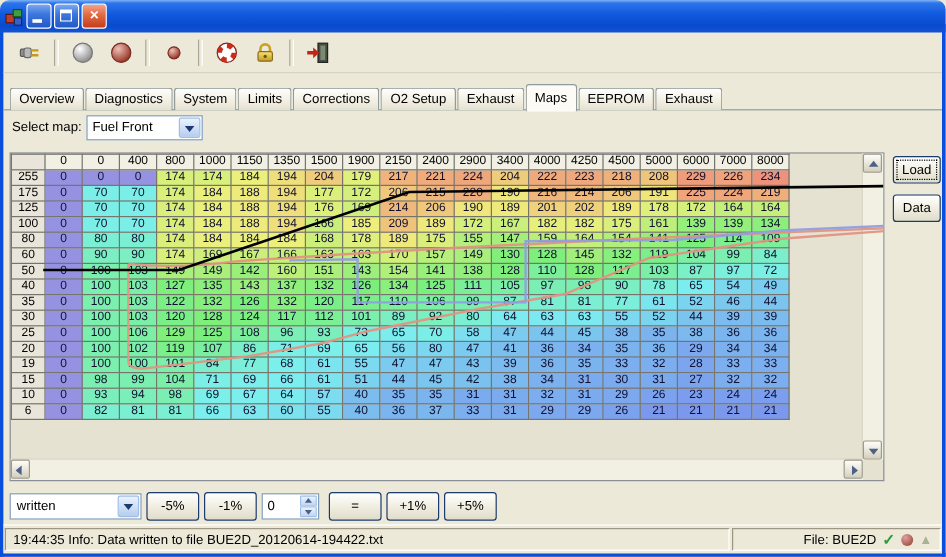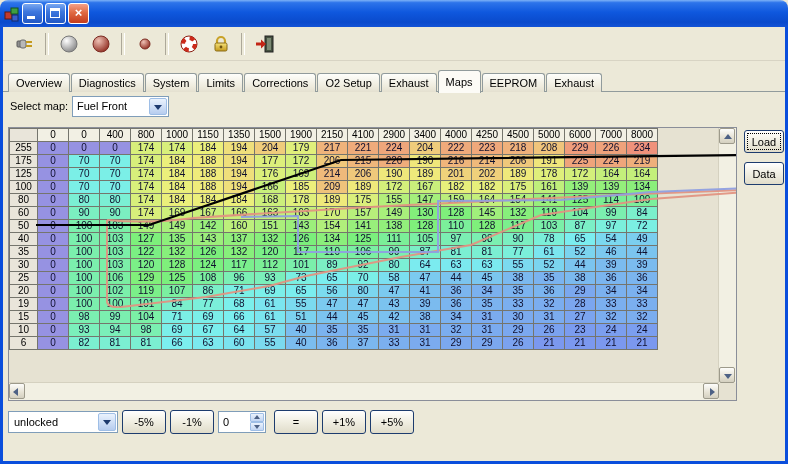--- a/index.html
+++ b/index.html
@@ -210,21 +210,21 @@
             <th>0</th>
             <th>0</th>
             <th>400</th>
             <th>800</th>
             <th>1000</th>
             <th>1150</th>
             <th>1350</th>
             <th>1500</th>
             <th>1900</th>
             <th>2150</th>
-            <th>4100</th>
+            <th>2400</th>
             <th>2900</th>
             <th>3400</th>
             <th>4000</th>
             <th>4250</th>
             <th>4500</th>
             <th>5000</th>
             <th>6000</th>
             <th>7000</th>
             <th>8000</th>
           </tr>
@@ -621,33 +621,42 @@
       <path d="M98,92 L98,173 Q98,180 112,179 L197,169 L260,158 L297,148 L392,129 L462,117 L532,87 L600,77 L642,71 L736,64" fill="none" stroke-width="2" opacity="0.95" stroke="#E29382"></path>
       <path d="M232,89 L289,88 L289,124 L429,124 L429,73 L552,72 L642,64 L736,60" fill="none" stroke-width="2" opacity="0.95" stroke="#8F9FE0"></path>
       <path d="M27,97 L140,97 L332,32 L736,27" fill="none" stroke-width="2.2" stroke="#000000"></path>
     </svg>
   </div>
 
   <button class="xpbtn" id="load-button">Load</button>
   <button class="xpbtn" id="save-button">Data</button>
 
   <div class="combo" id="lock-combo">
-    <span>unlocked</span>
+    <span>written</span>
     <div class="drop">
         <span class="arrow-down"></span>
       </div>
   </div>
   <button class="xpbtn adj" id="dec5">-5%</button>
   <button class="xpbtn adj" id="dec1">-1%</button>
   <div id="spinner">
     <span>0</span>
     <div class="spin-btn" id="spin-up">
         <span class="tri up"></span>
       </div>
     <div class="spin-btn" id="spin-down">
         <span class="tri down"></span>
       </div>
   </div>
   <button class="xpbtn adj" id="equals">=</button>
   <button class="xpbtn adj" id="inc1">+1%</button>
   <button class="xpbtn adj" id="inc5">+5%</button>
 
+  <div id="statusbar">
+    <div class="panel" id="status-left">19:44:35 Info: Data written to file BUE2D_20120614-194422.txt</div>
+    <div class="panel" id="status-right">
+      <span>File: BUE2D</span>
+      <span class="check">✓</span>
+      <span class="ball"></span>
+      <span class="wtri">▲</span>
+    </div>
+  </div>
 </div>
 
 </body></html>

